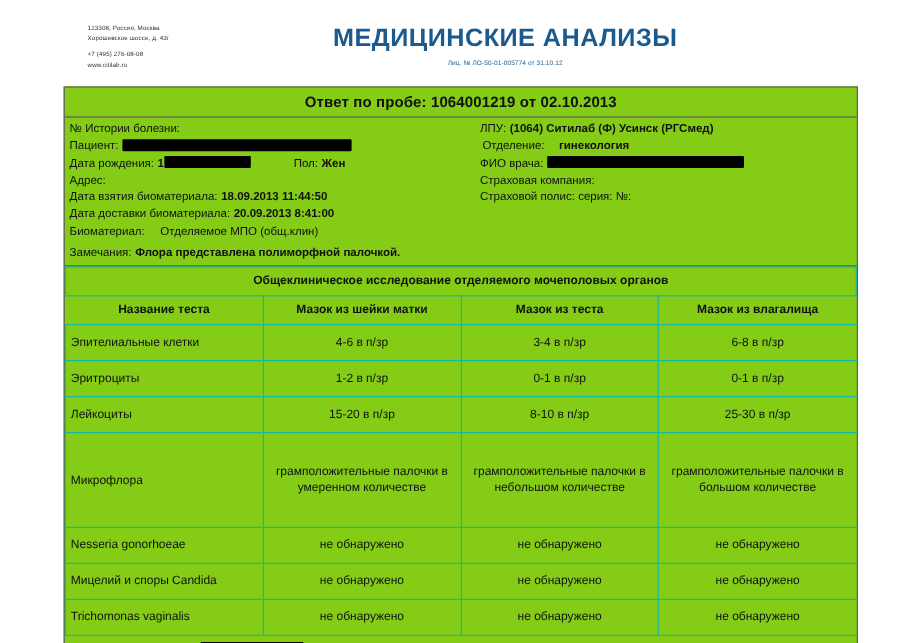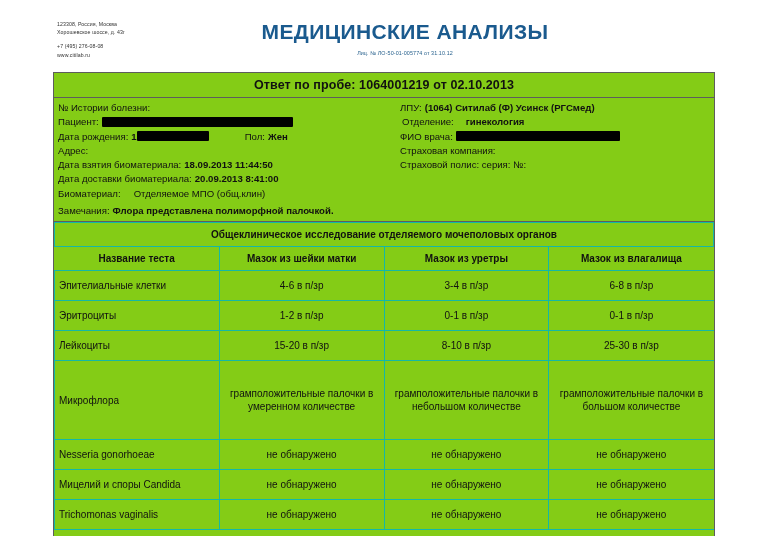--- a/index.html
+++ b/index.html
@@ -13,21 +13,21 @@
     height: 536px;
     overflow: hidden;
     font-family: "Liberation Sans", sans-serif;
     color: #111111;
     position: relative;
   }
 
   
   .page-header {
     position: absolute;
-    left: 0; top: 0;
+    left: 16px; top: 0;
     width: 656px;
     height: 72px;
   }
   .company-address {
     position: absolute;
     left: 57px; top: 20px;
     font-size: 5.2px;
     line-height: 8.2px;
     color: #333333;
     letter-spacing: 0.1px;
@@ -290,21 +290,21 @@
   </div>
 
   <table class="results-table">
     <tbody>
       <tr>
         <td class="section-title-cell" colspan="4">Общеклиническое исследование отделяемого мочеполовых органов</td>
       </tr>
       <tr>
         <th class="col-head col-name" style="border-left:none;">Название теста</th>
         <th class="col-head col-val">Мазок из шейки матки</th>
-        <th class="col-head col-val">Мазок из уретры</th>
+        <th class="col-head col-val">Мазок из теста</th>
         <th class="col-head col-val last">Мазок из влагалища</th>
       </tr>
 
       <tr class="data-row">
         <td class="row-name">Эпителиальные клетки</td>
         <td class="row-val">4-6 в п/зр</td>
         <td class="row-val">3-4 в п/зр</td>
         <td class="row-val last">6-8 в п/зр</td>
       </tr>
 

